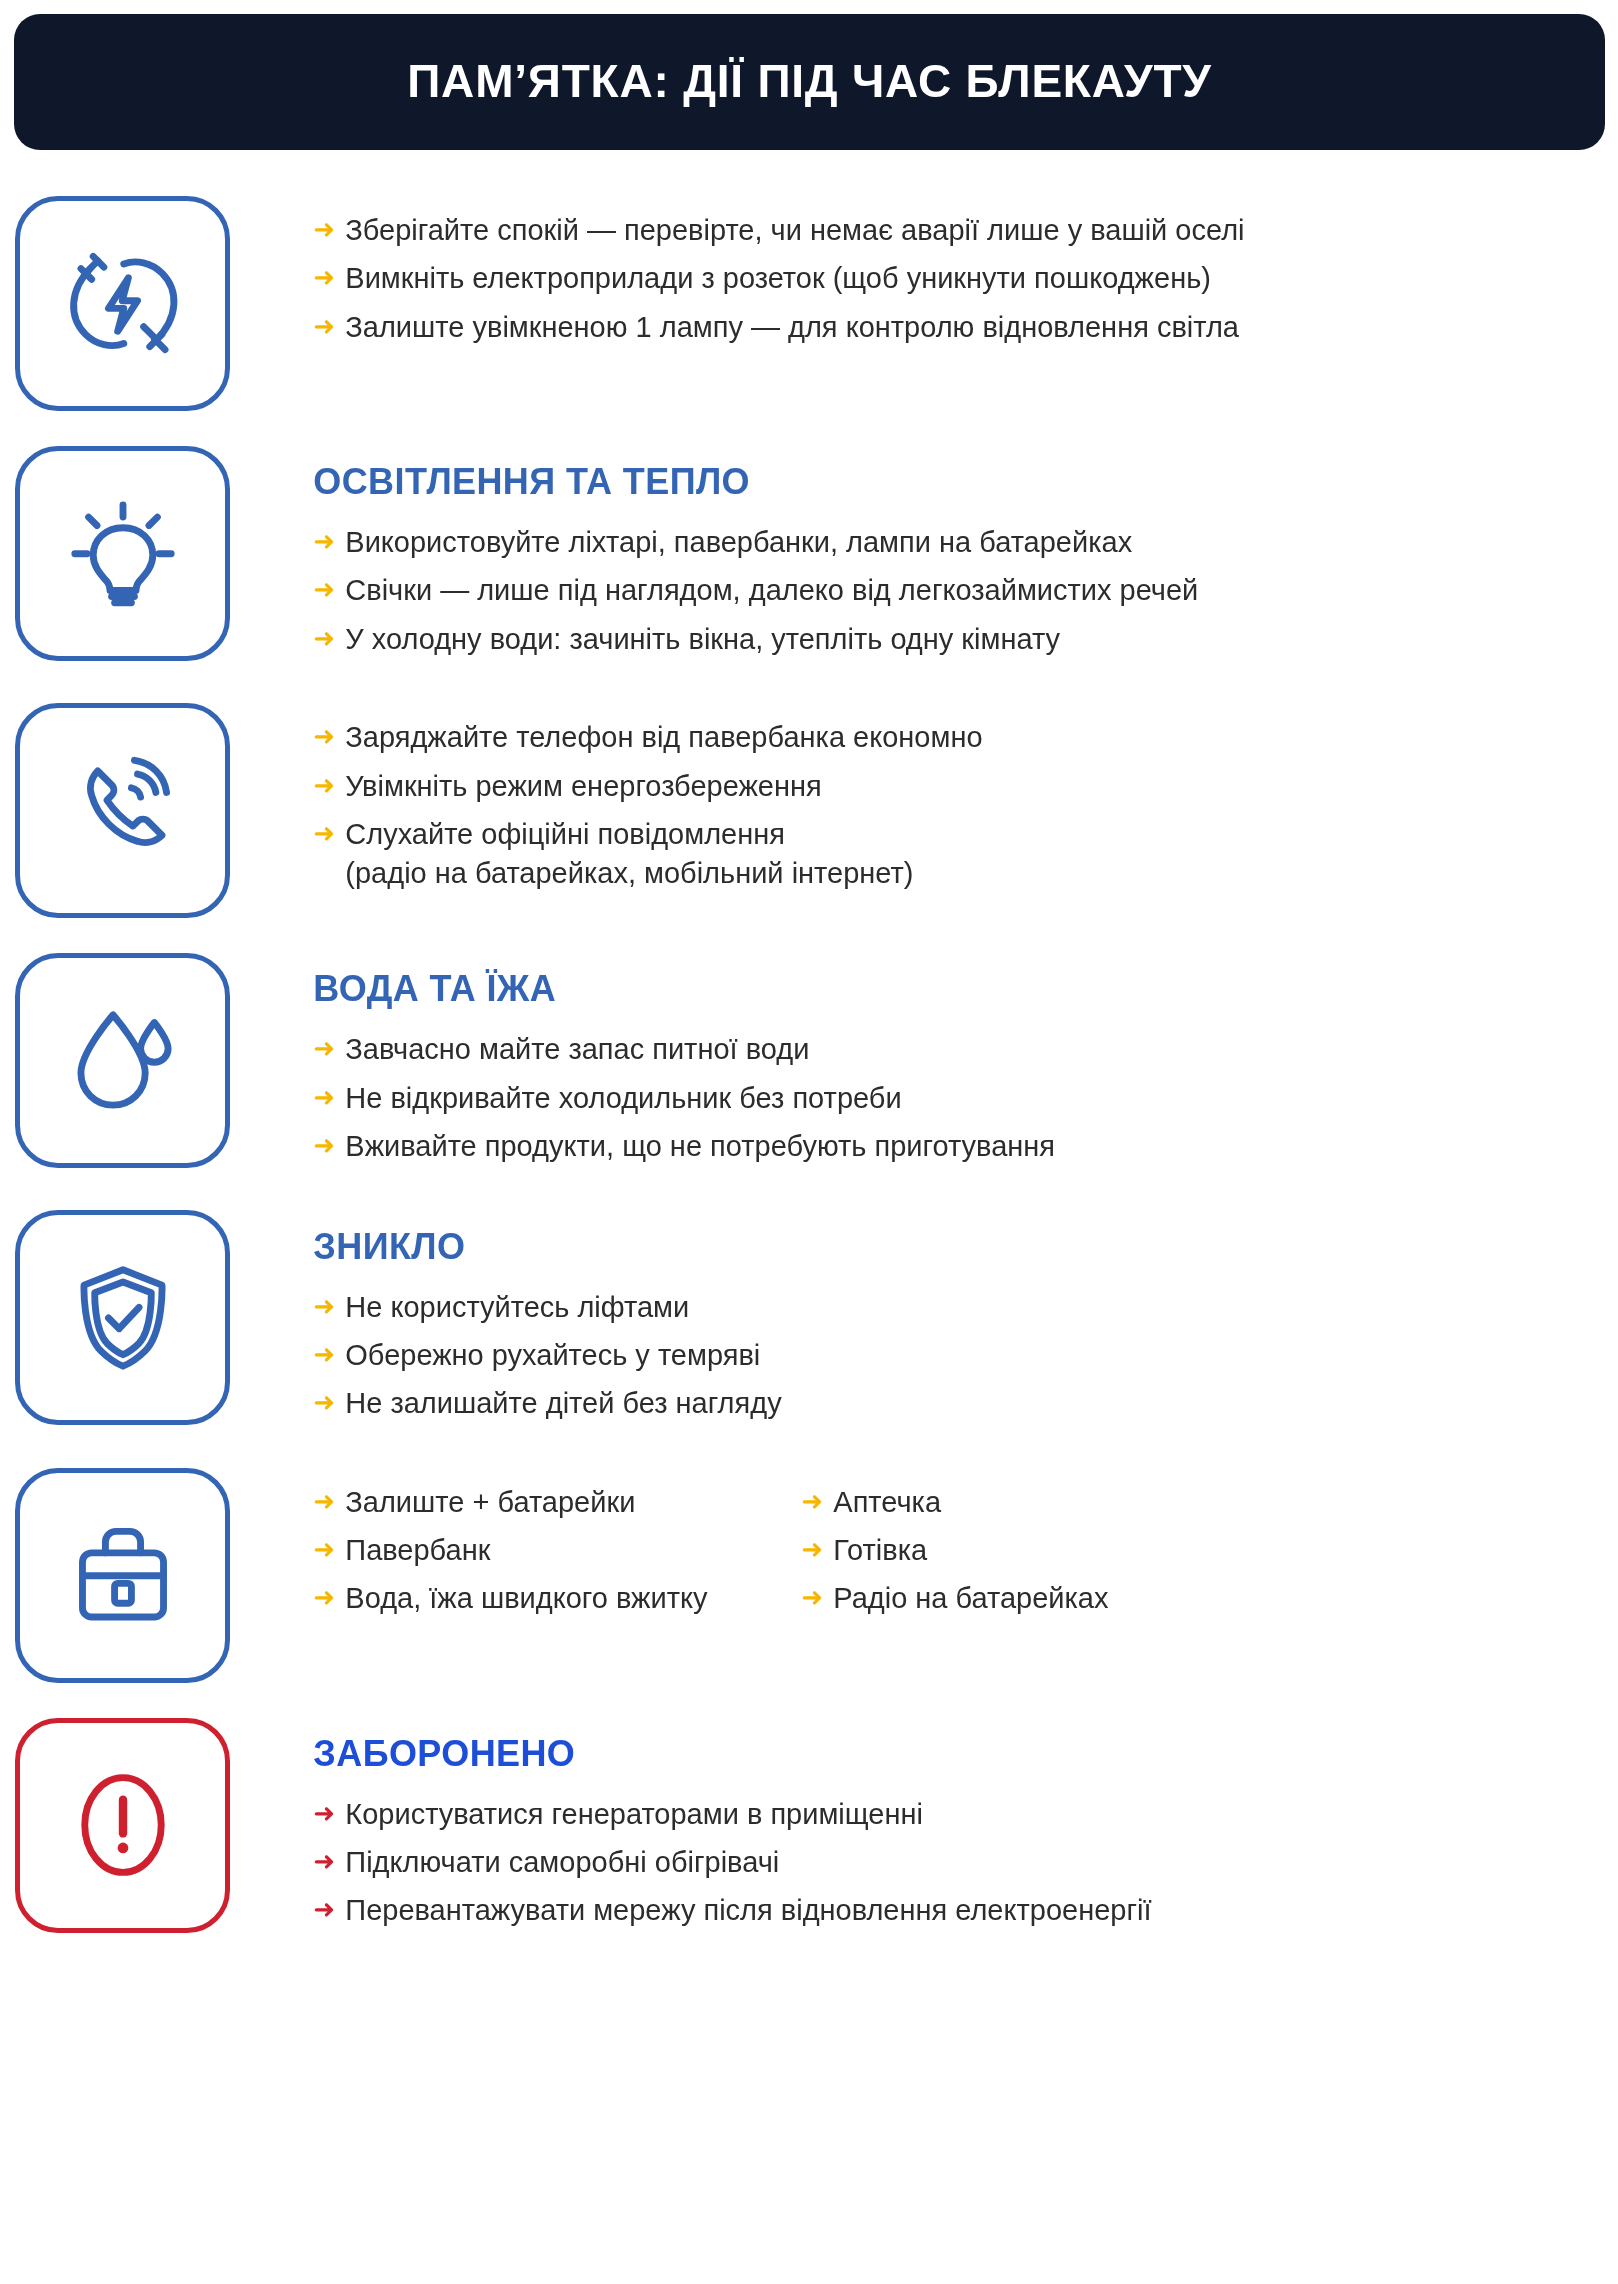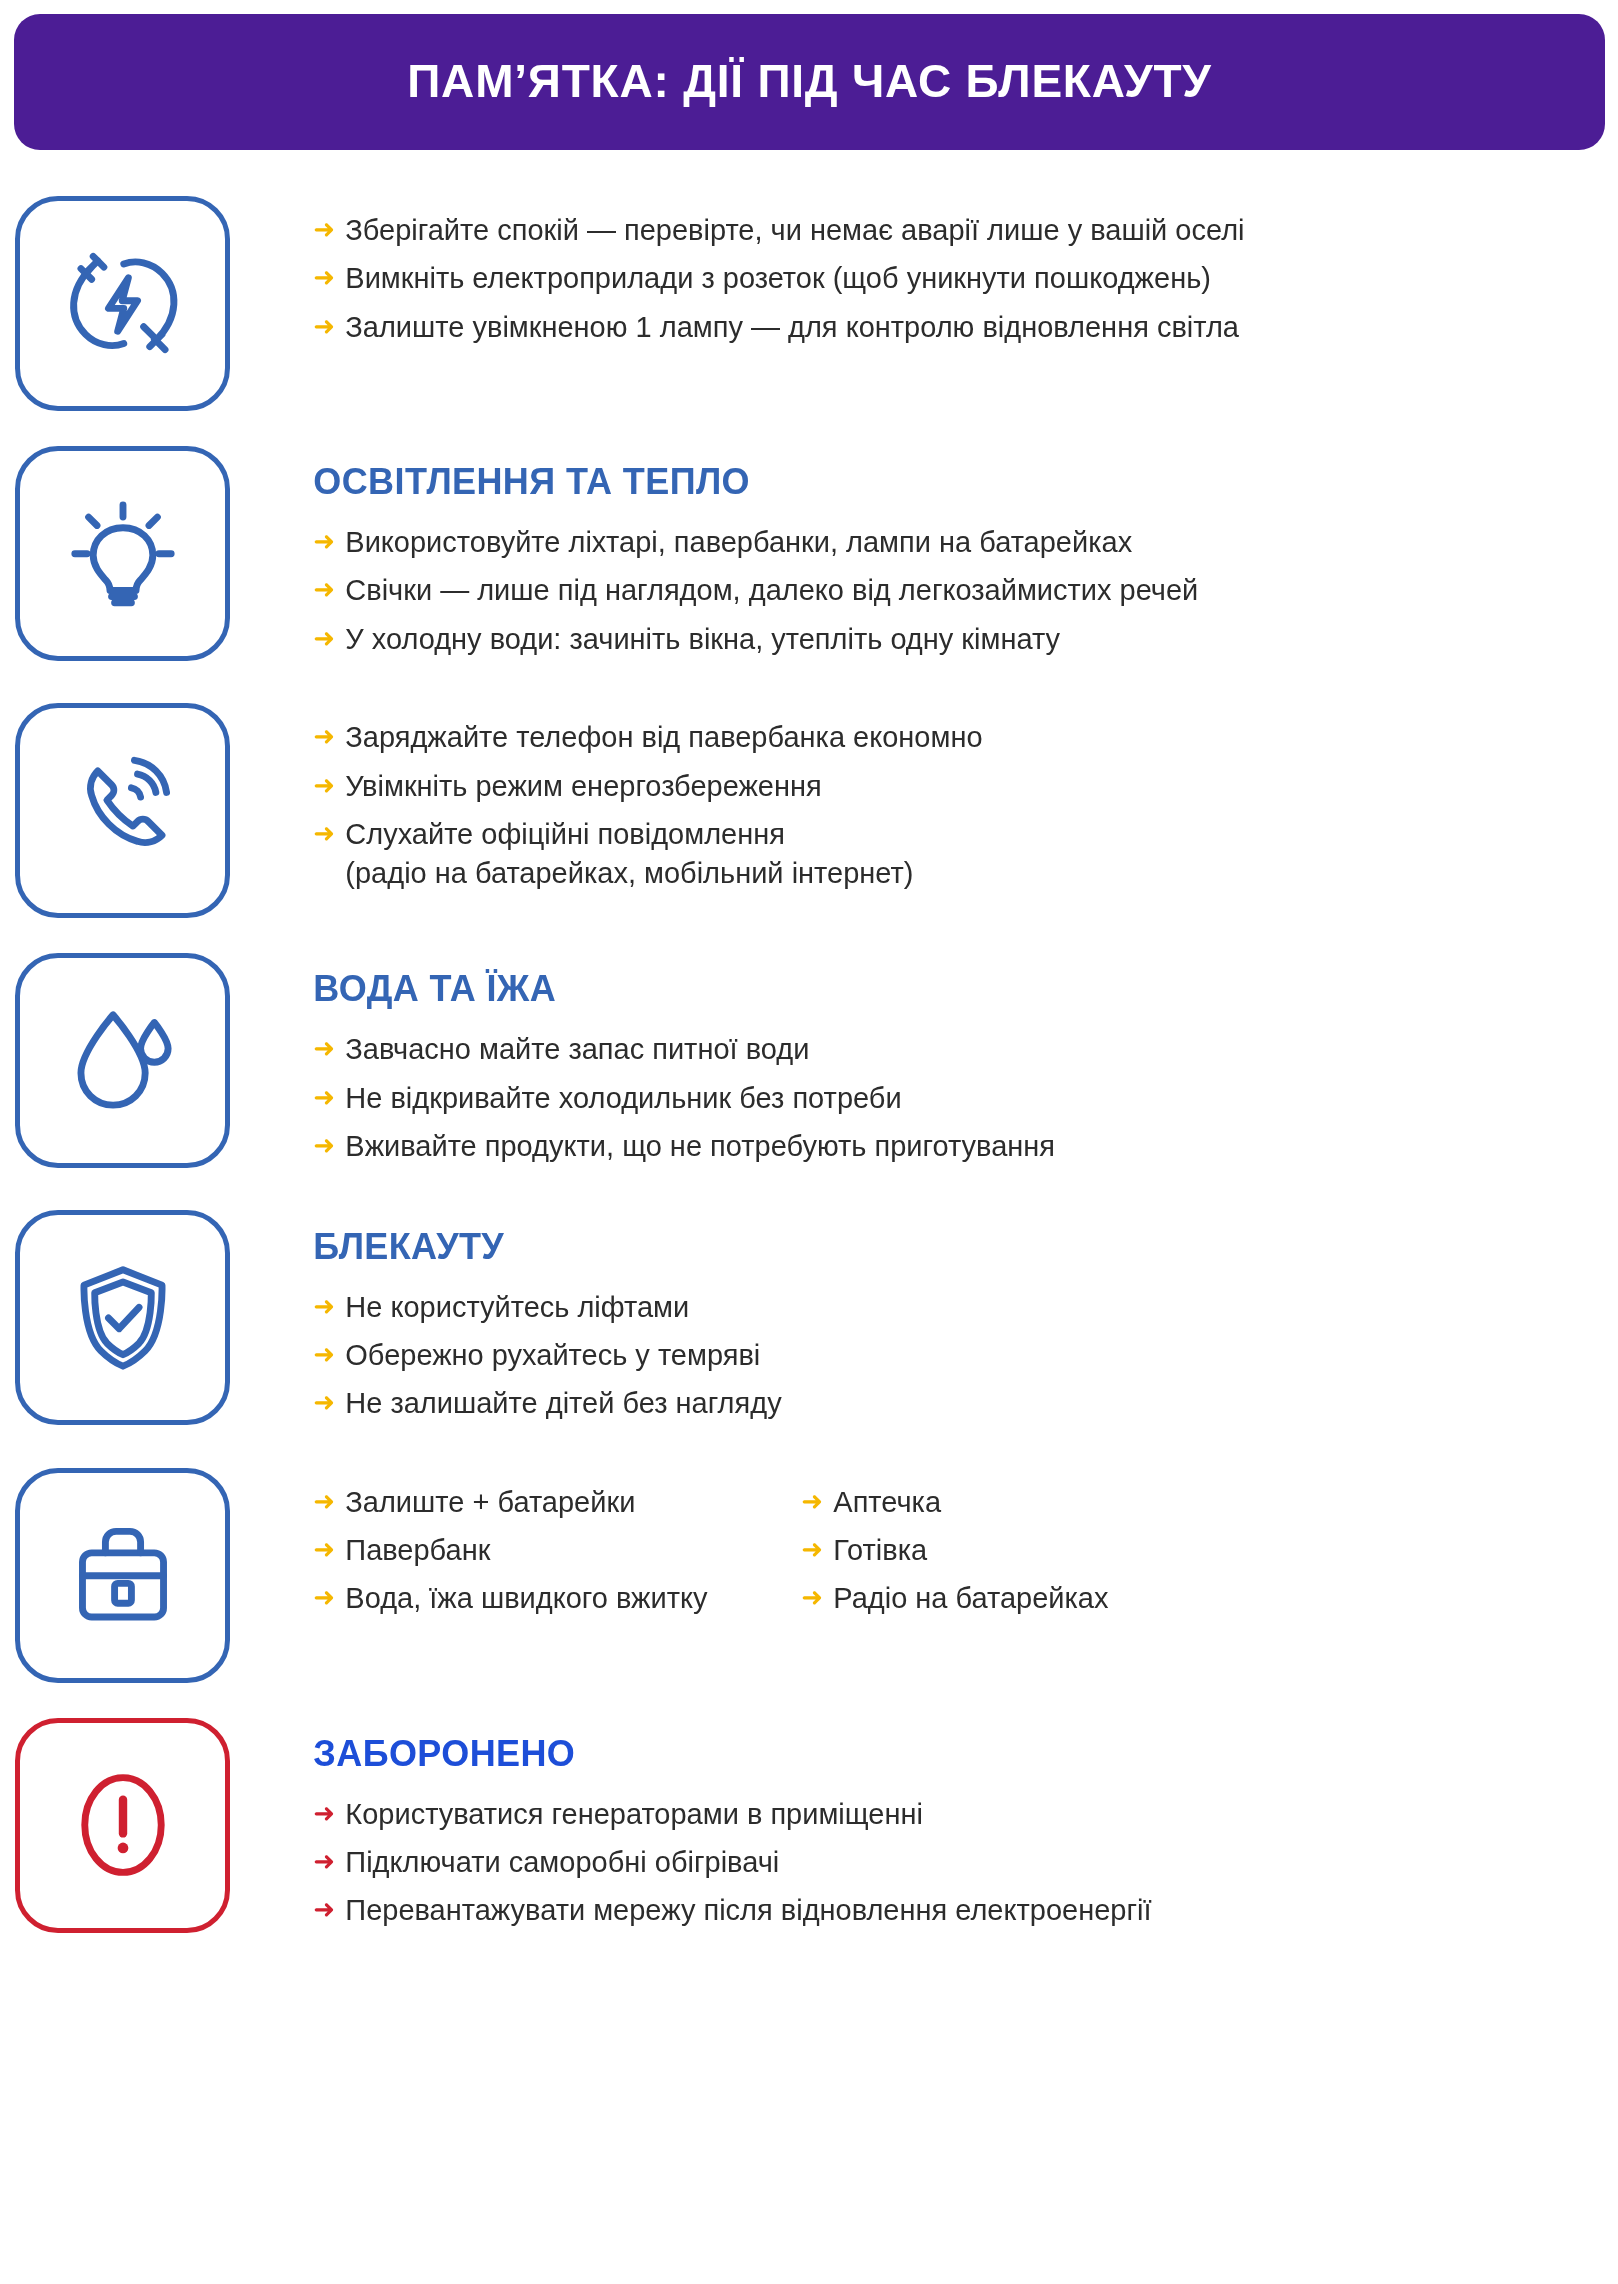--- a/index.html
+++ b/index.html
@@ -13,21 +13,21 @@
   body {
     width: 1619px;
     min-height: 2284px;
     position: relative;
     overflow: hidden;
   }
 
   
   .header {
     margin: 13.7px 13.7px 0 13.7px;
-    background: #4c1d95;
+    background: #0f172a;
     border-radius: 26px;
     height: 136px;
     display: flex;
     align-items: center;
     justify-content: center;
   }
   .header-title {
     color: #ffffff;
     font-size: 46px;
     font-weight: bold;
@@ -248,21 +248,21 @@
         <span>
           <svg width="130" height="130" viewBox="0 0 170 170">
             <path class="st" d="M85 22 L34 42 C34 42 32 104 56 128 C70 142 85 148 85 148 C85 148 100 142 114 128 C138 104 136 42 136 42 Z"></path>
             <path class="st" d="M85 38 L48 52 C48 52 47 100 64 118 C74 128 85 133 85 133 C85 133 96 128 106 118 C123 100 122 52 122 52 Z"></path>
             <path class="st" d="M66 85 L80 99 L106 71"></path>
           </svg>
         </span>
       </div>
     </div>
     <div class="section-body">
-      <div class="section-title">БЛЕКАУТУ</div>
+      <div class="section-title">ЗНИКЛО</div>
       <ul class="bullet-list">
         <li class="bullet">
           <span class="arrow">➜</span>
           <span class="bullet-text">Не користуйтесь ліфтами</span>
         </li>
         <li class="bullet">
           <span class="arrow">➜</span>
           <span class="bullet-text">Обережно рухайтесь у темряві</span>
         </li>
         <li class="bullet">

